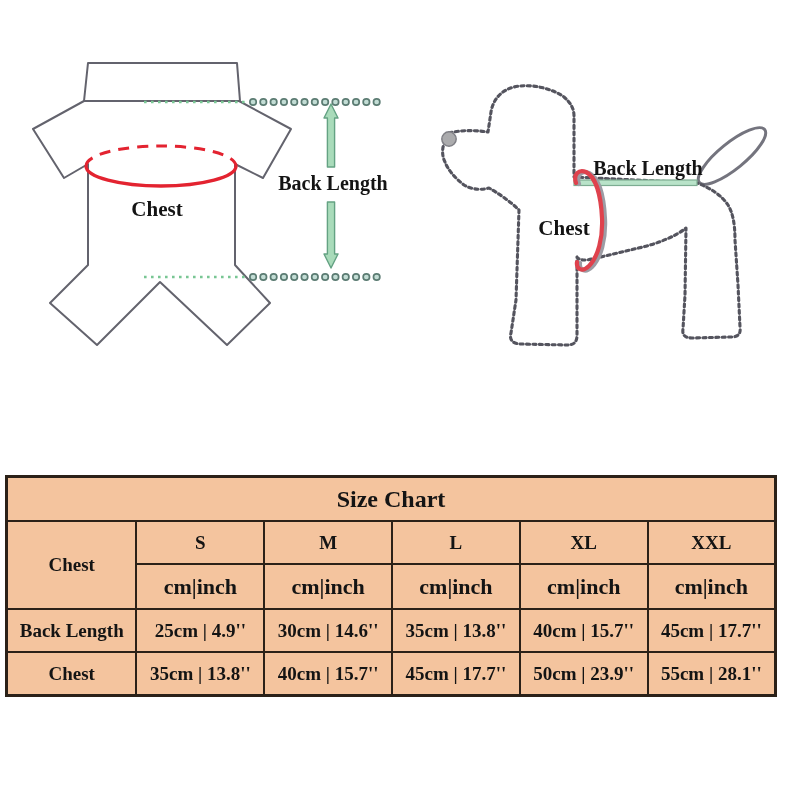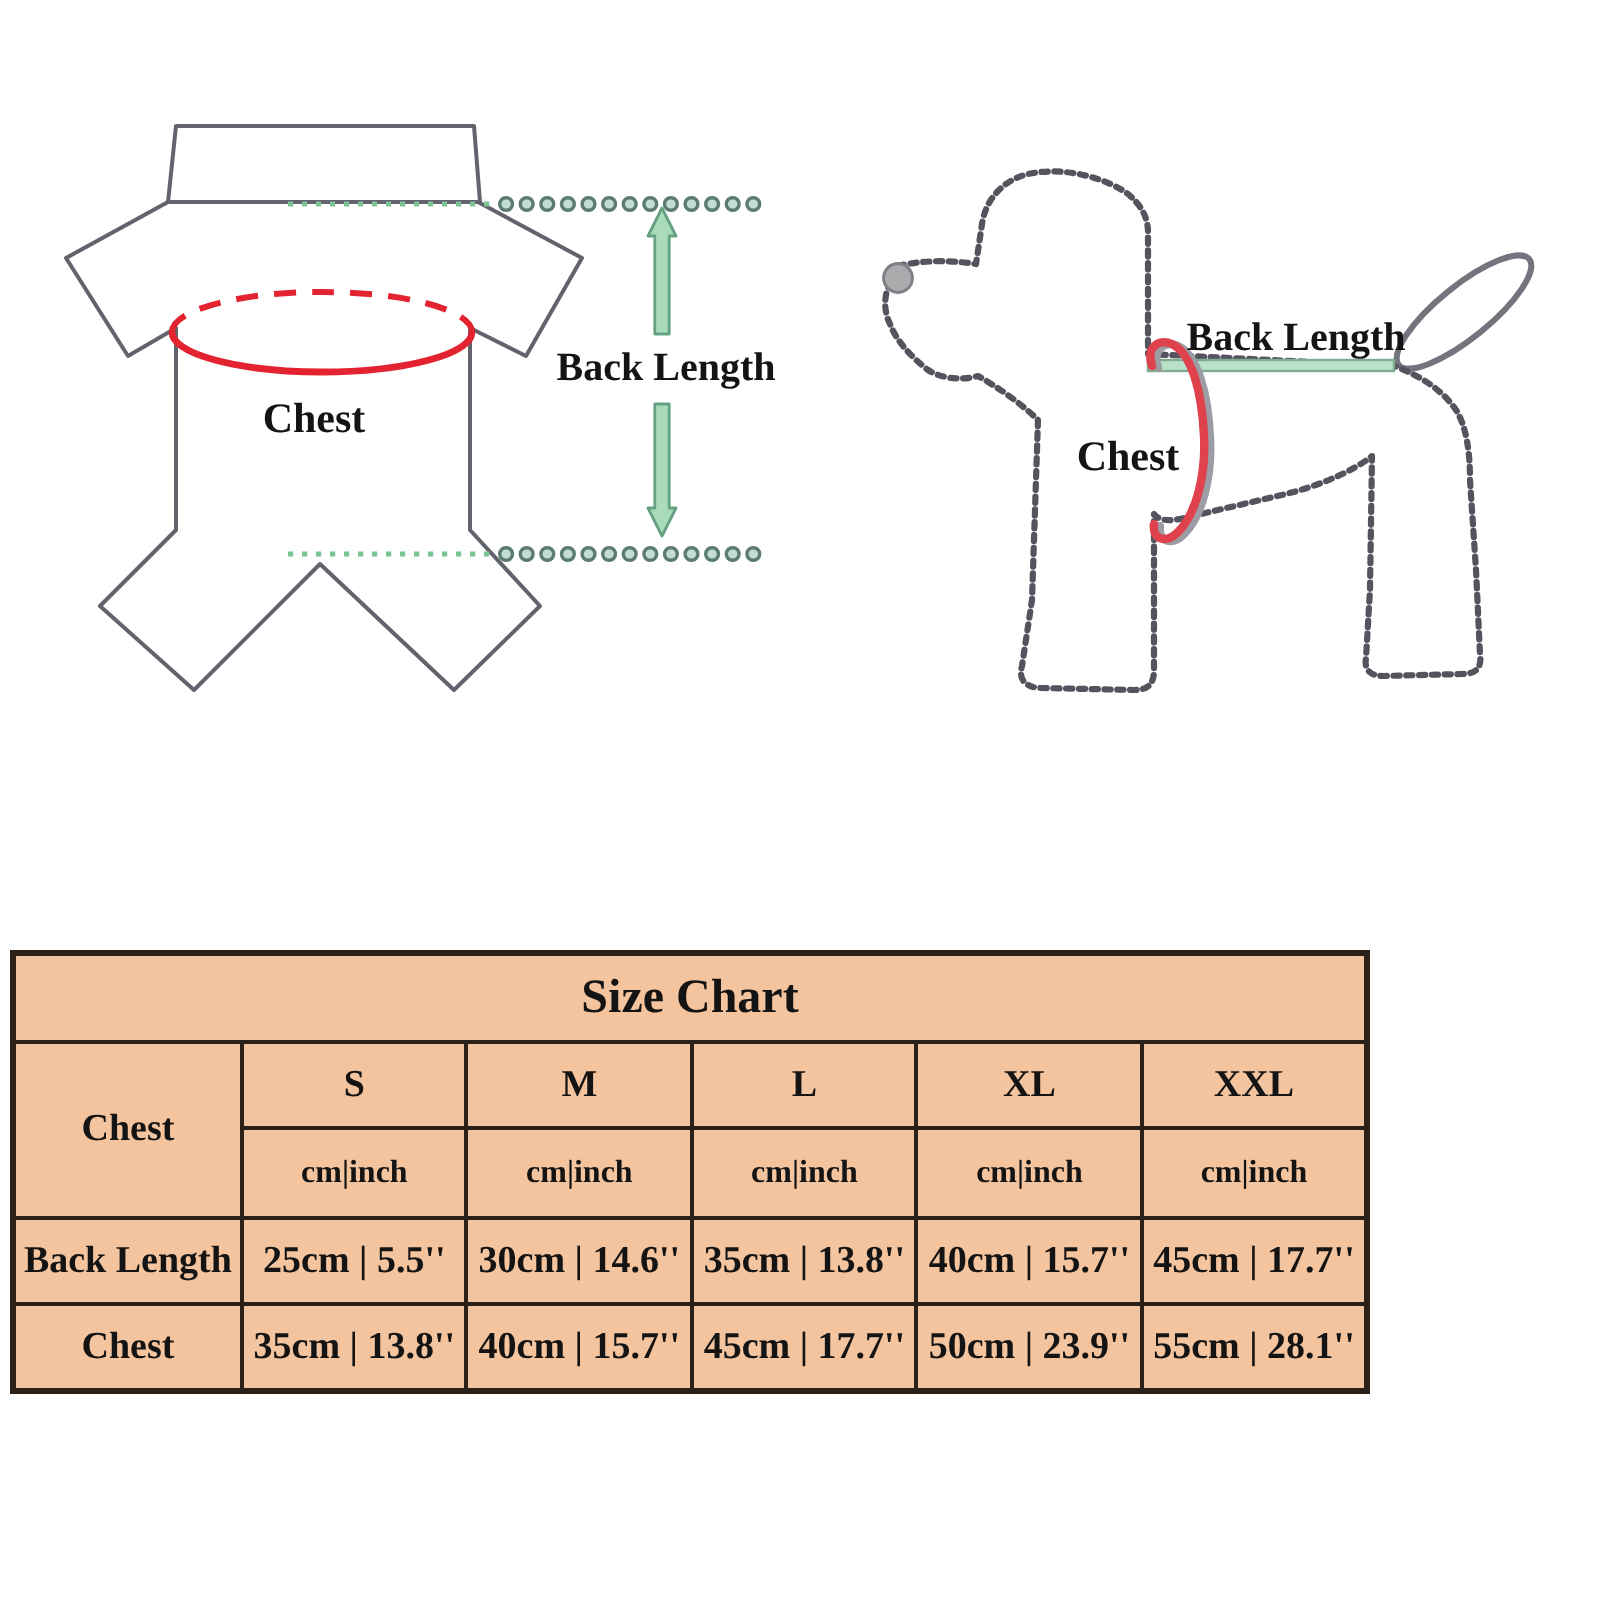--- a/index.html
+++ b/index.html
@@ -1,26 +1,26 @@
 <!DOCTYPE html>
 <html><head>
 <meta charset="utf-8">
 <style>
   html,body{margin:0;padding:0;background:#ffffff;}
   .canvas{position:relative;width:800px;height:800px;background:#ffffff;overflow:hidden;
           font-family:"Liberation Serif","DejaVu Serif",serif;}
   .illus{position:absolute;left:0;top:0;}
   .lbl{font-family:"Liberation Serif","DejaVu Serif",serif;font-weight:bold;fill:#141414;text-anchor:middle;}
-  table.size-table{position:absolute;left:5px;top:475px;width:680px;border-collapse:collapse;
+  table.size-table{position:absolute;left:5px;top:475px;width:772px;border-collapse:collapse;
           table-layout:fixed;background:#f4c49e;border:3px solid #2b2118;}
   table.size-table td{border:2px solid #2b2118;text-align:center;vertical-align:middle;
           color:#141414;font-weight:bold;padding:0;}
   .r-title td{font-size:24px;height:42px;}
   .r-head td{font-size:19px;height:41px;}
-  .r-unit td{font-size:16px;height:43px;}
+  .r-unit td{font-size:22px;height:43px;}
   .r-data td{font-size:19px;height:41px;}
   col.c0{width:16.9%;}
 </style>
 </head>
 <body>
 
 <div class="canvas">
 
   <svg class="illus" width="800" height="420" viewBox="0 0 800 420">
 
@@ -127,21 +127,21 @@
       </tr>
       <tr class="r-unit">
         <td>cm|inch</td>
         <td>cm|inch</td>
         <td>cm|inch</td>
         <td>cm|inch</td>
         <td>cm|inch</td>
       </tr>
       <tr class="r-data">
         <td>Back Length</td>
-        <td>25cm | 5.5''</td>
+        <td>25cm | 4.9''</td>
         <td>30cm | 14.6''</td>
         <td>35cm | 13.8''</td>
         <td>40cm | 15.7''</td>
         <td>45cm | 17.7''</td>
       </tr>
       <tr class="r-data">
         <td>Chest</td>
         <td>35cm | 13.8''</td>
         <td>40cm | 15.7''</td>
         <td>45cm | 17.7''</td>

